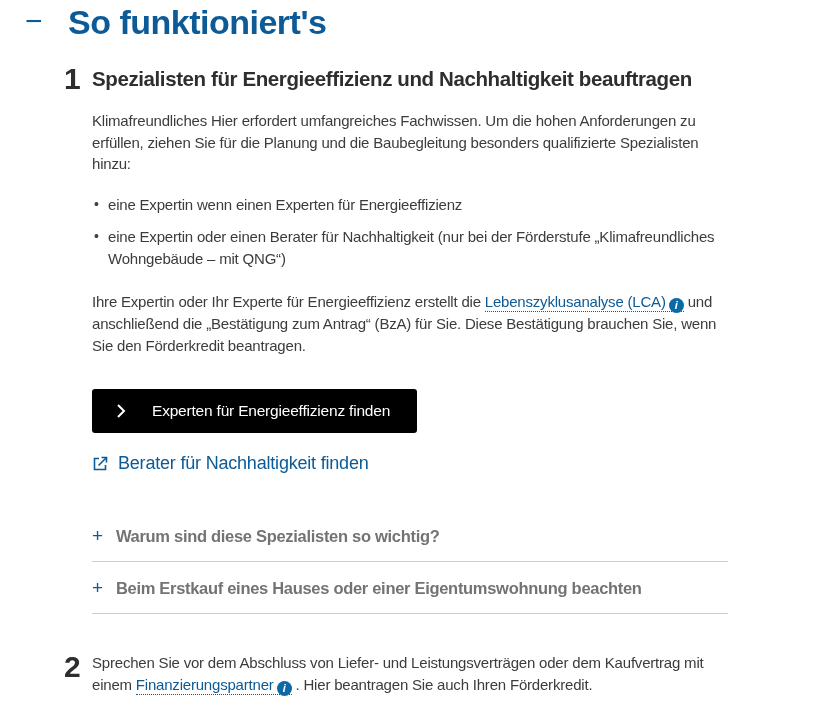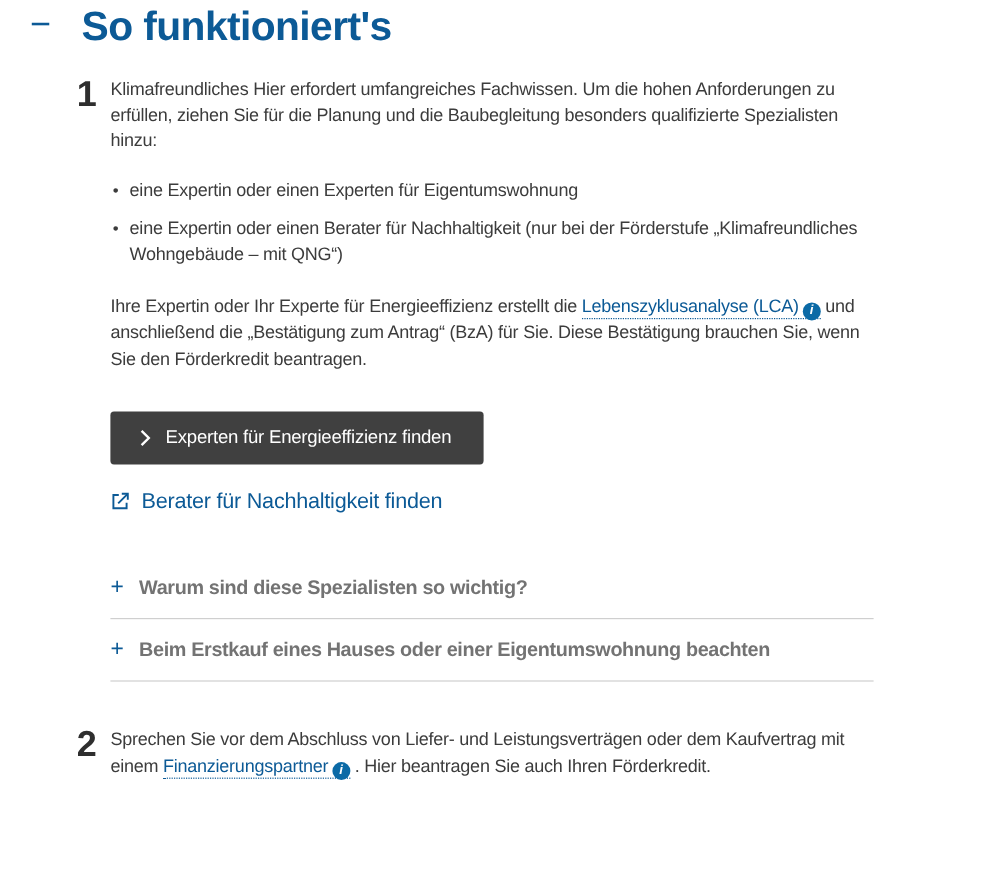--- a/index.html
+++ b/index.html
@@ -62,22 +62,22 @@
   }
   .info-icon {
     display: inline-block; width: 15px; height: 15px;
     border-radius: 50%; background: #0b6aa6;
     color: #ffffff; font-size: 11px; line-height: 15px;
     text-align: center; font-weight: 700; font-style: italic;
     vertical-align: -2px; margin-left: 3px; cursor: pointer;
   }
   
   .primary-button {
-    display: inline-flex; align-items: center; gap: 12px;
-    background: #404040; color: #ffffff; border: none;
+    display: inline-flex; align-items: center; gap: 26px;
+    background: #000000; color: #ffffff; border: none;
     border-radius: 3px; padding: 0 27px 0 24px; height: 44px;
     font-family: "Liberation Sans", sans-serif;
     font-size: 15.5px; letter-spacing: -0.2px;
     margin: 14px 0 20px 0; cursor: pointer;
   }
   .primary-button svg { display: block; }
   
   .external-link {
     display: inline-flex; align-items: center; gap: 9px;
     color: #0c5a96; font-size: 18px; text-decoration: none;
@@ -103,25 +103,26 @@
 <body>
 
 <div class="section-header">
   <span class="collapse-icon">−</span>
   <h2 class="section-title">So funktioniert's</h2>
 </div>
 
 <div class="step step-1">
   <div class="step-number">1</div>
   <div class="step-body">
+    <h3 class="step-title">Spezialisten für Energieeffizienz und Nachhaltigkeit beauftragen</h3>
 
     <p class="text">Klimafreundliches Hier erfordert umfangreiches Fachwissen. Um die hohen Anforderungen zu erfüllen, ziehen Sie für die Planung und die Baubegleitung besonders qualifizierte Spezialisten hinzu:</p>
 
     <ul class="bullets">
-      <li>eine Expertin oder einen Experten für Eigentumswohnung</li>
+      <li>eine Expertin wenn einen Experten für Energieeffizienz</li>
       <li>eine Expertin oder einen Berater für Nachhaltigkeit (nur bei der Förderstufe „Klimafreundliches Wohngebäude – mit QNG“)</li>
     </ul>
 
     <p class="text">
       <span>Ihre Expertin oder Ihr Experte für Energieeffizienz erstellt die </span><span class="tooltip-link"><span>Lebenszyklusanalyse (LCA)</span><span class="info-icon">i</span></span><span> und anschließend die „Bestätigung zum Antrag“ (BzA) für Sie. Diese Bestätigung brauchen Sie, wenn Sie den Förderkredit beantragen.</span>
     </p>
 
     <button class="primary-button">
       <span>
         <svg width="10" height="16" viewBox="0 0 10 16">

